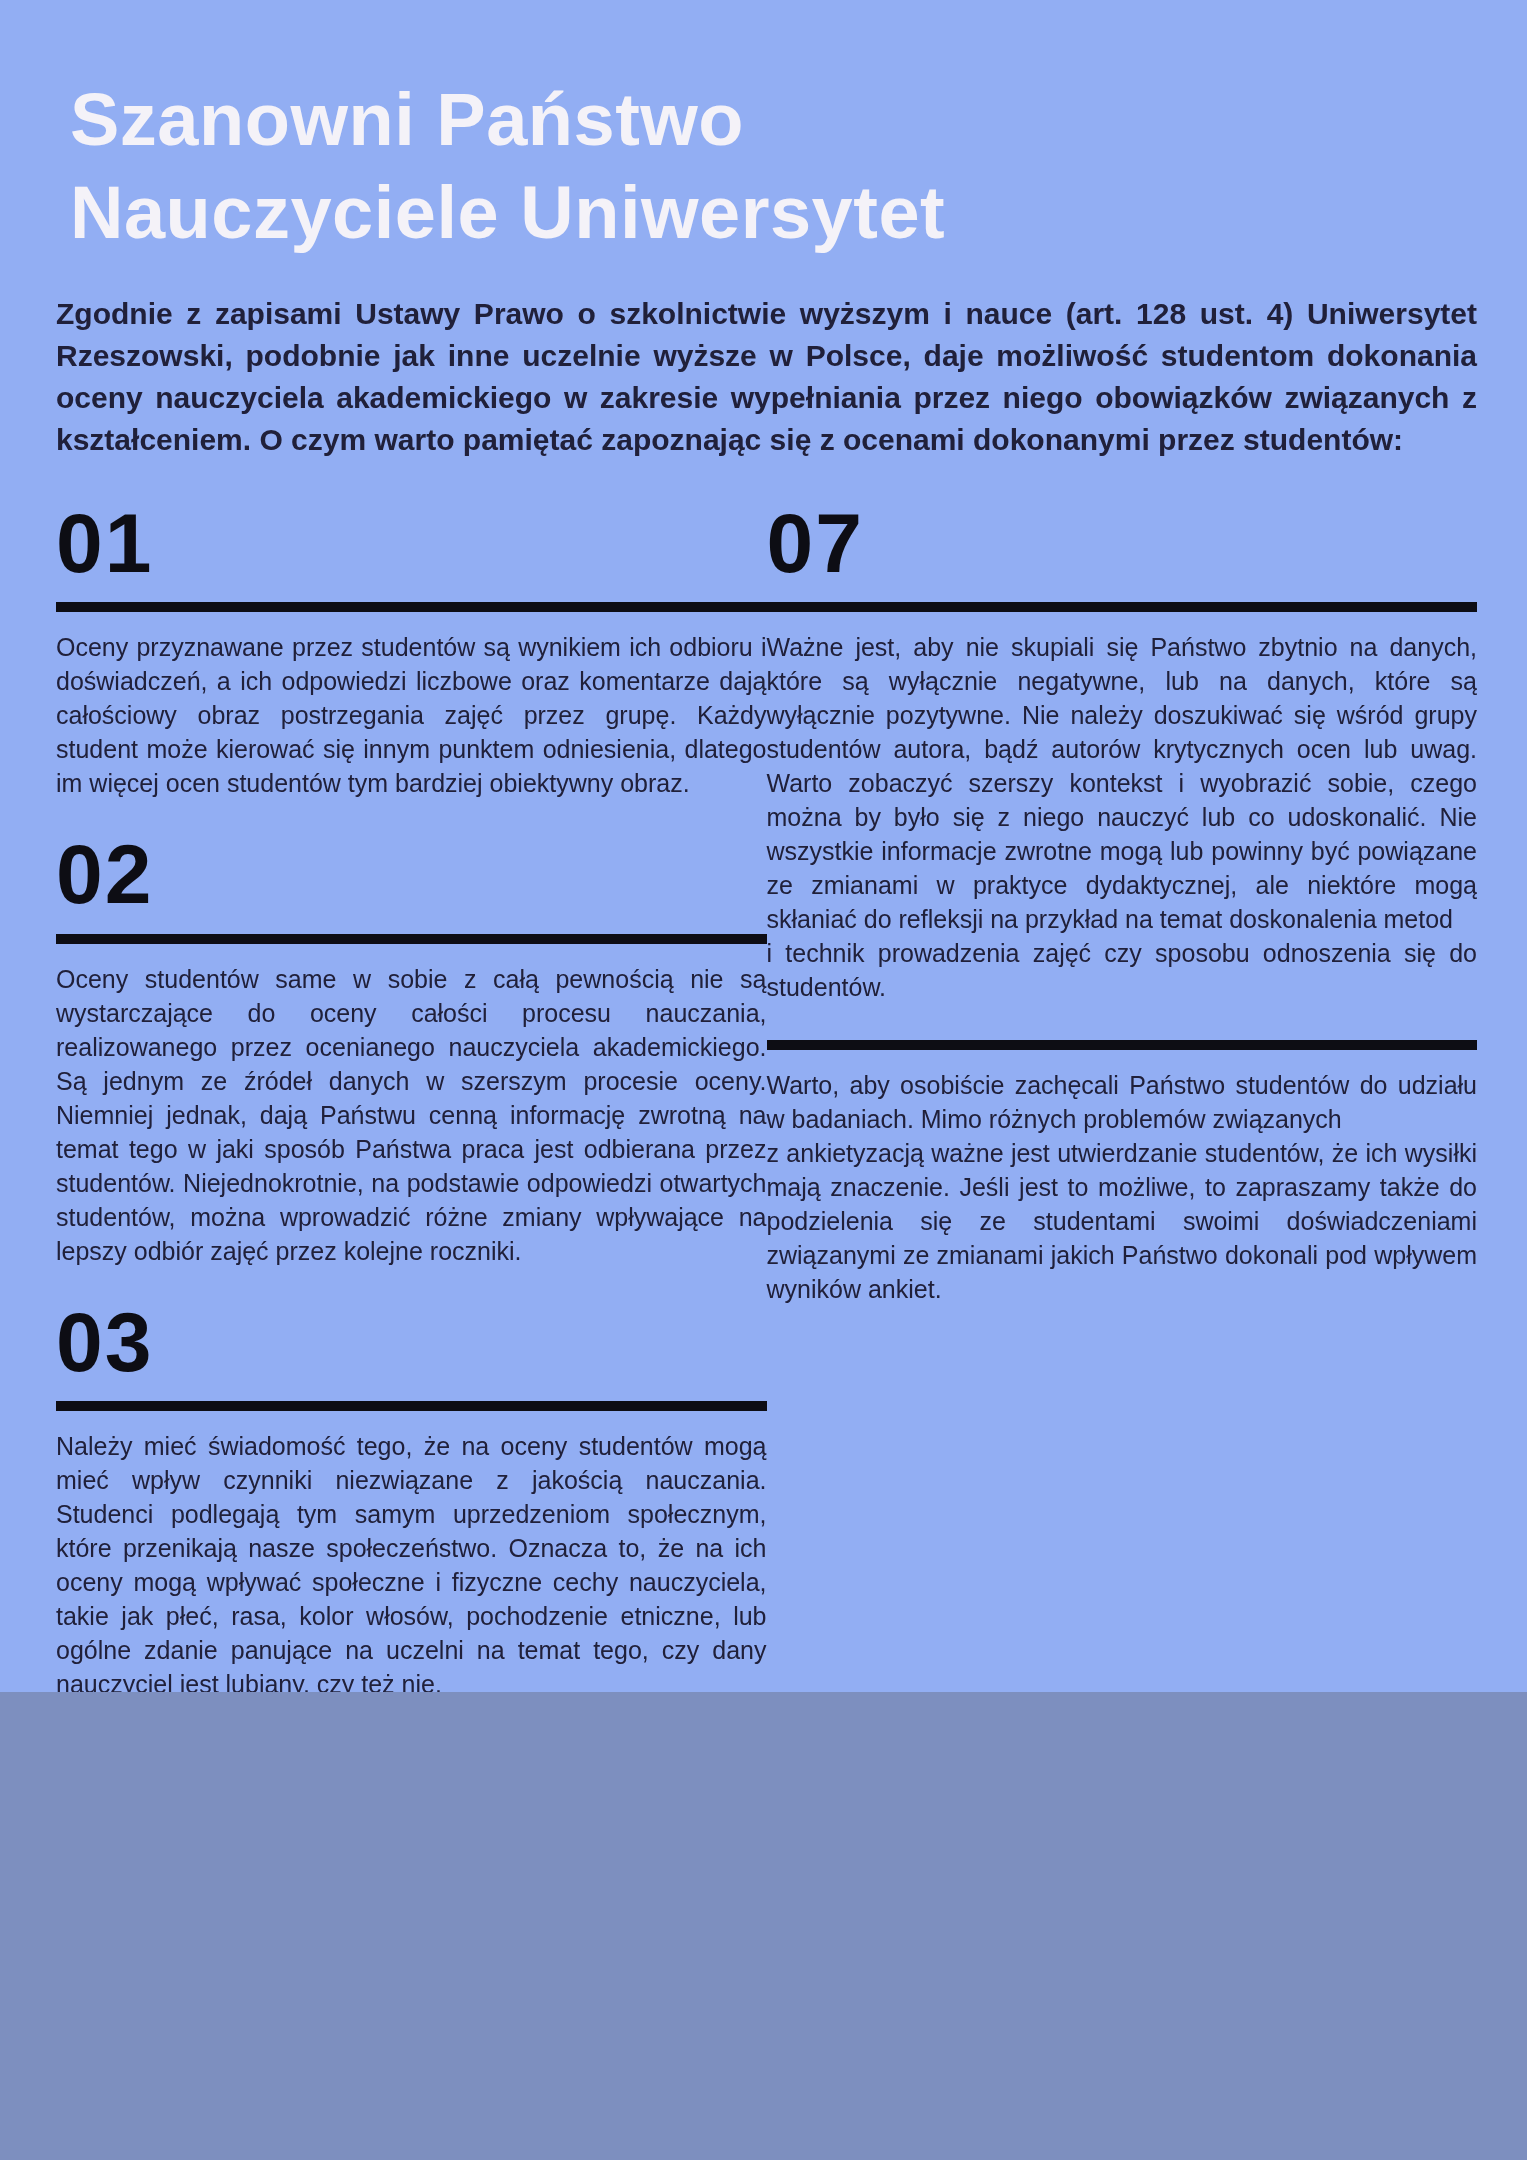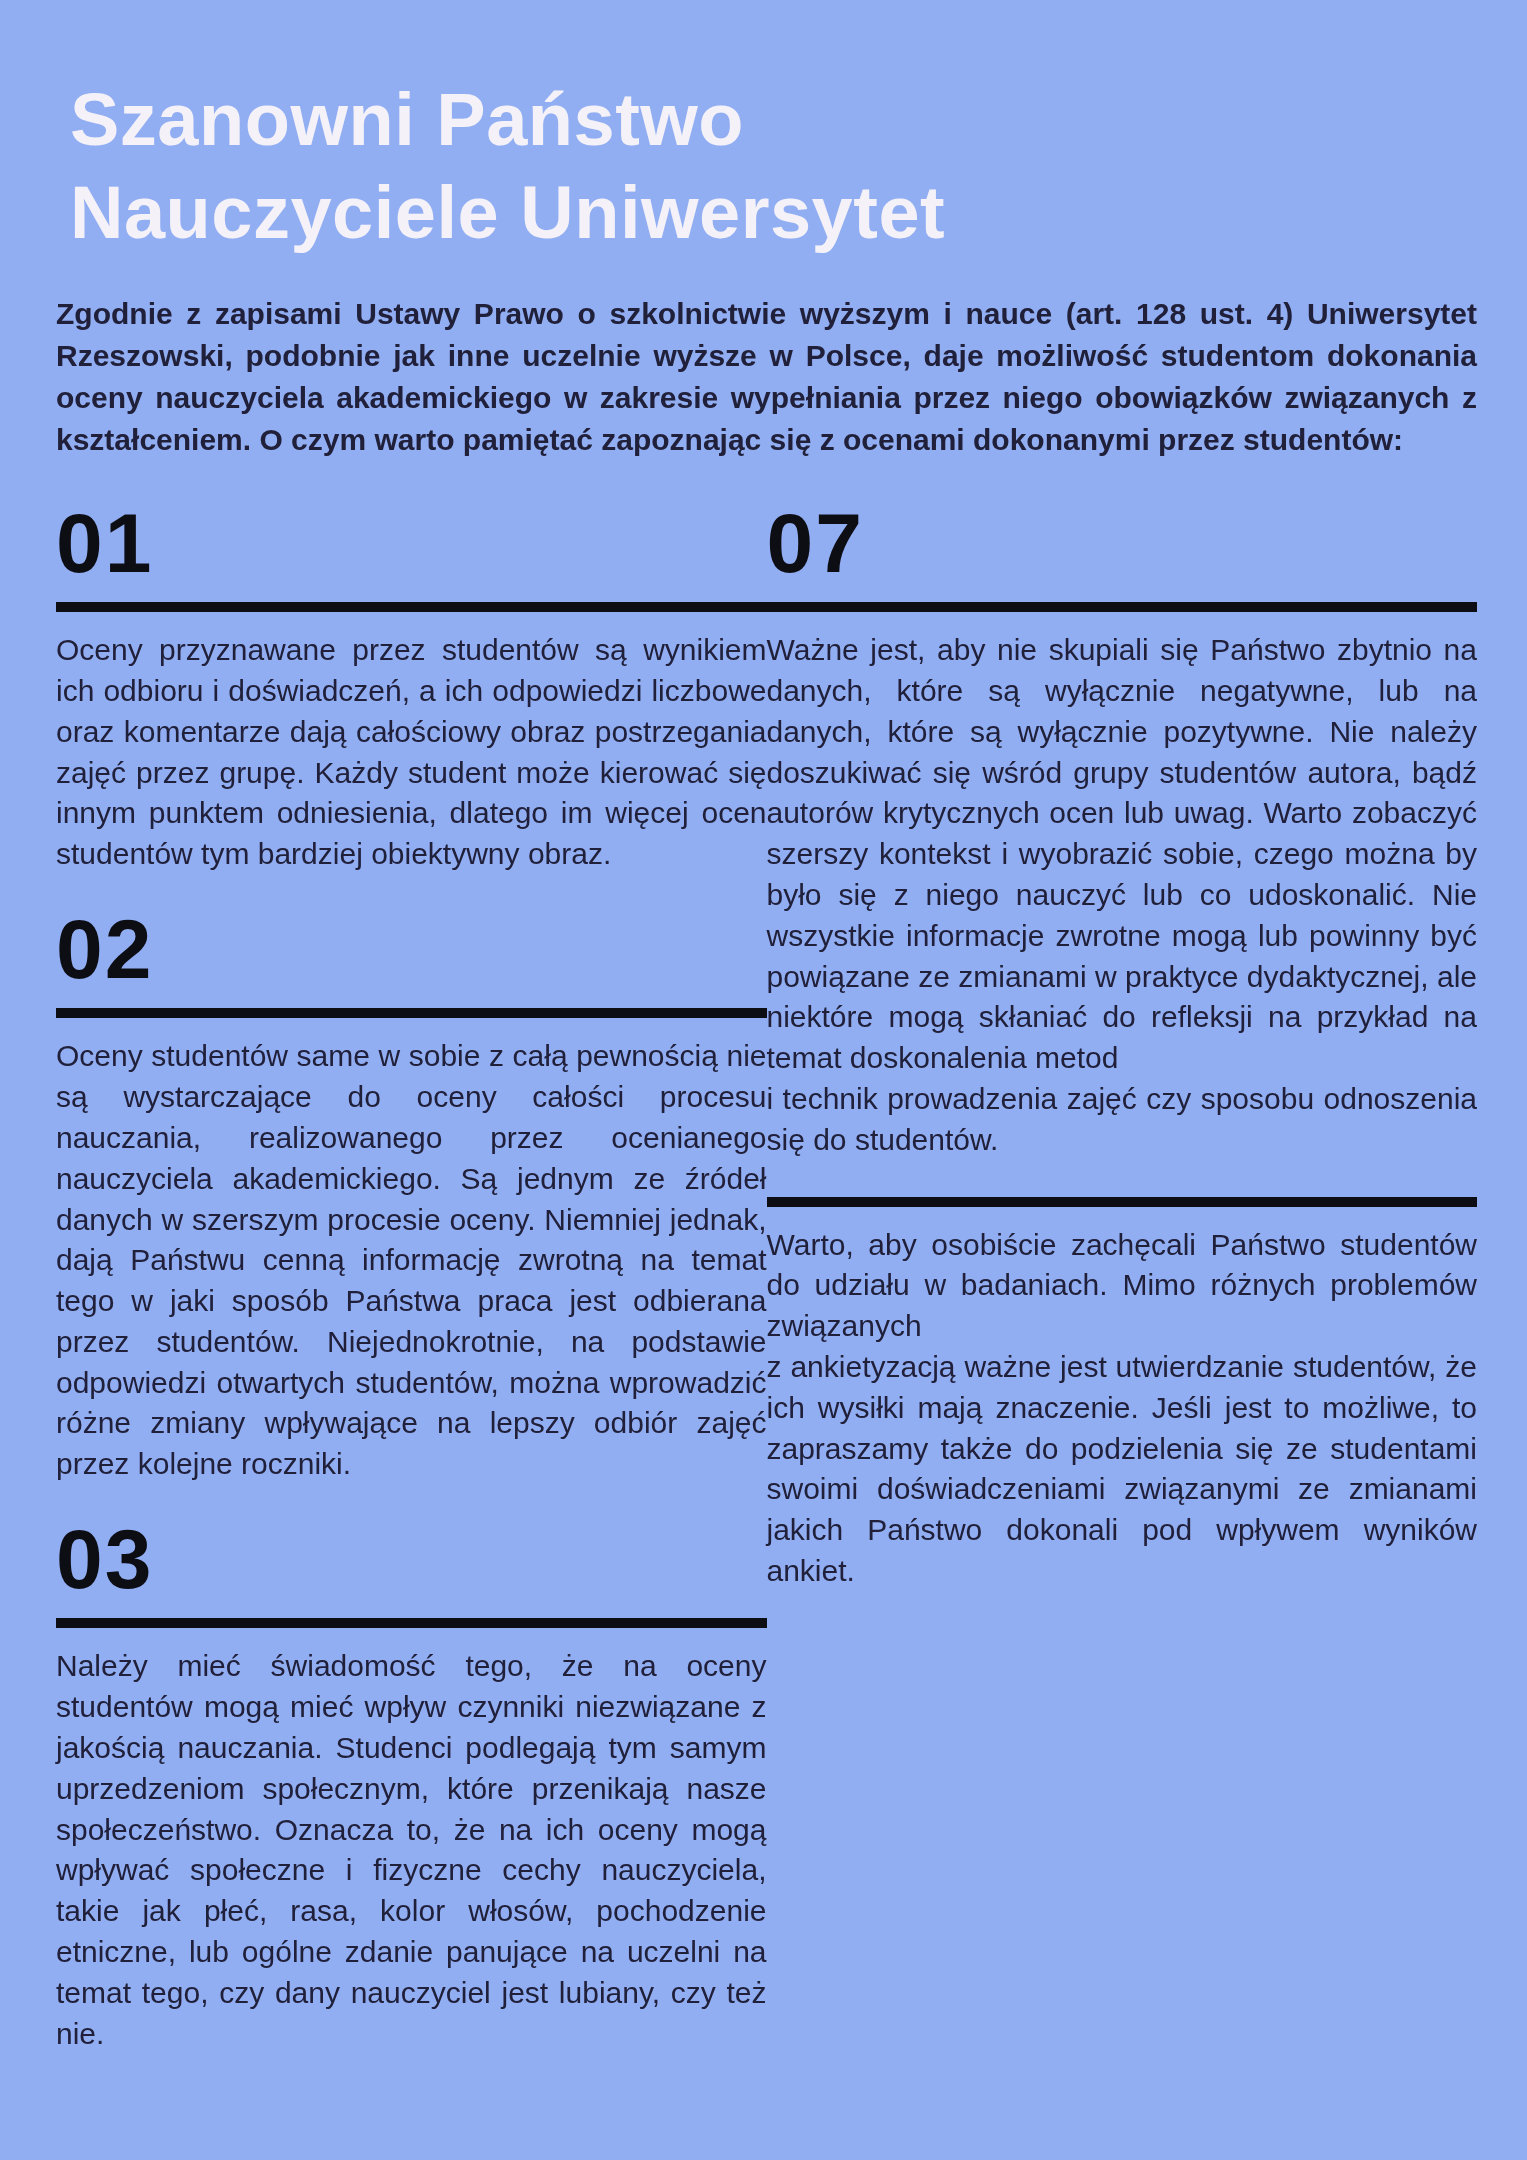--- a/index.html
+++ b/index.html
@@ -6,21 +6,21 @@
     --bg:#92aef3;
     --title:#f4f2f8;
     --body:#20203a;
     --accent:#0d0d14;
   }
   *{margin:0;padding:0;box-sizing:border-box;}
   html,body{background:#7d8fbf;}
   .page{
     position:relative;
     width:1527px;
-    height:2160px;
+    height:1692px;
     margin:0 auto;
     background:var(--bg);
     font-family:"Liberation Sans","DejaVu Sans",sans-serif;
     color:var(--body);
     padding:58px 50px 40px 56px;
     overflow:hidden;
   }
   .title-block{
     margin:16px 0 0 14px;
   }
@@ -59,21 +59,21 @@
     color:var(--accent);
     letter-spacing:2px;
   }
   .section-rule{
     height:10px;
     background:var(--accent);
     margin-top:20px;
   }
   .section-text{
     margin-top:18px;
-    font-size:30px;
+    font-size:25px;
     line-height:1.36;
     text-align:justify;
     text-justify:inter-word;
     white-space:pre-line;
     color:var(--body);
   }
 </style>
 </head>
 <body>
 

